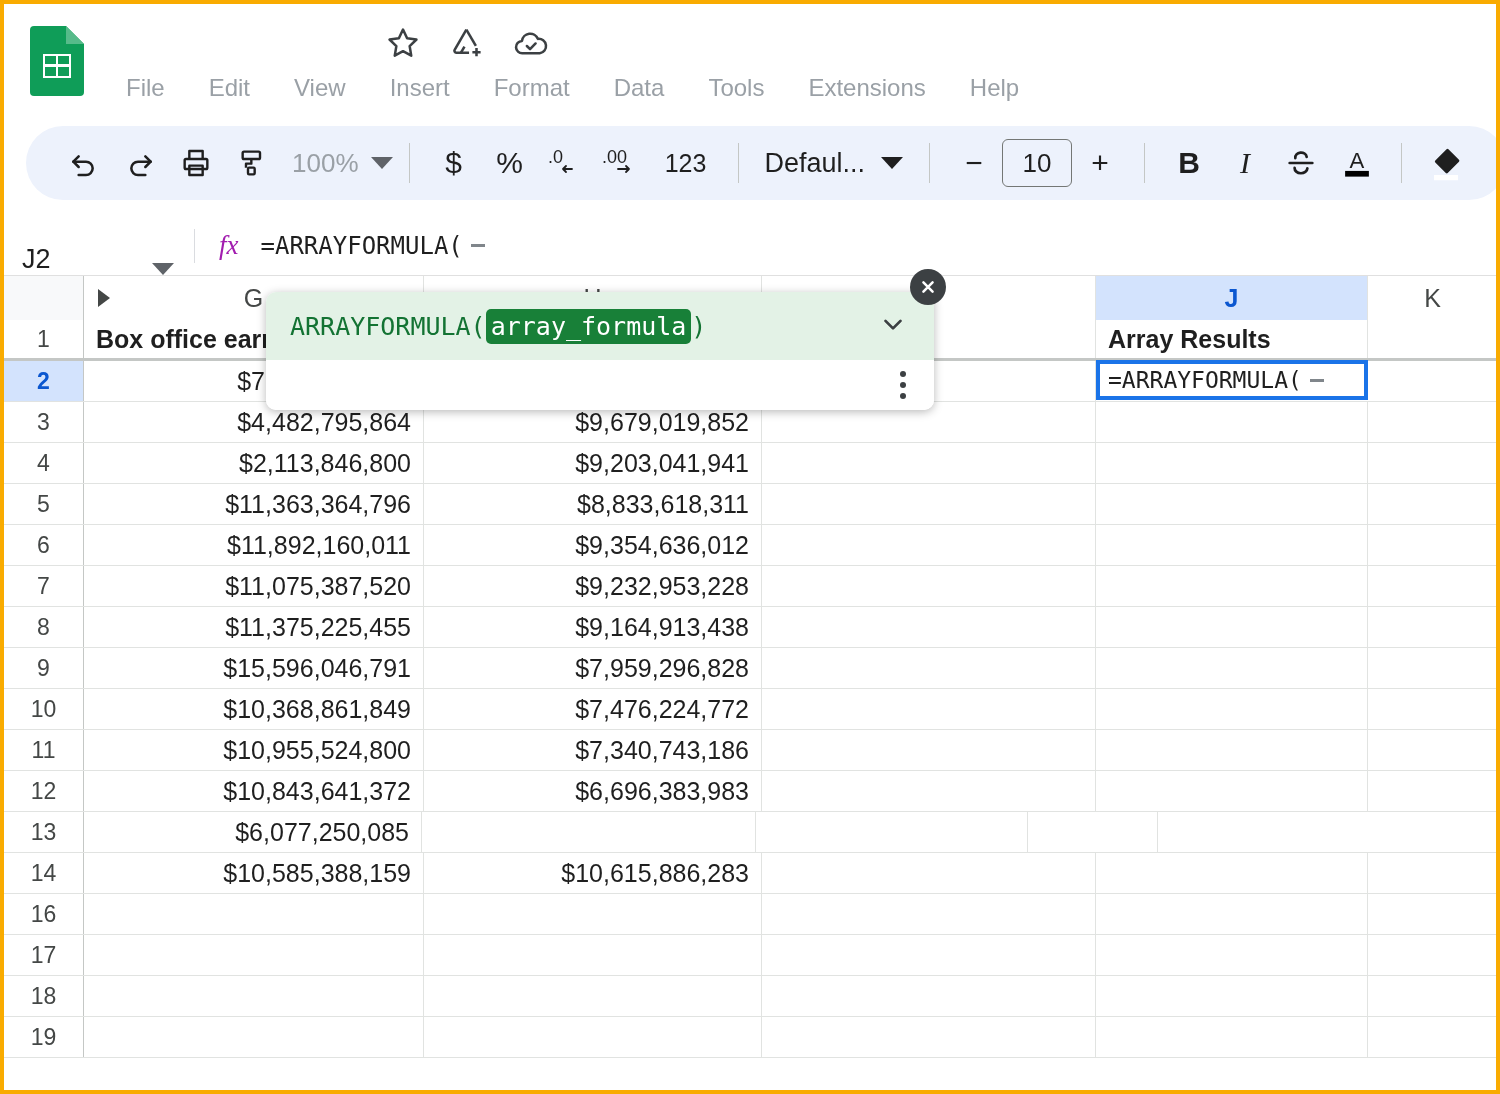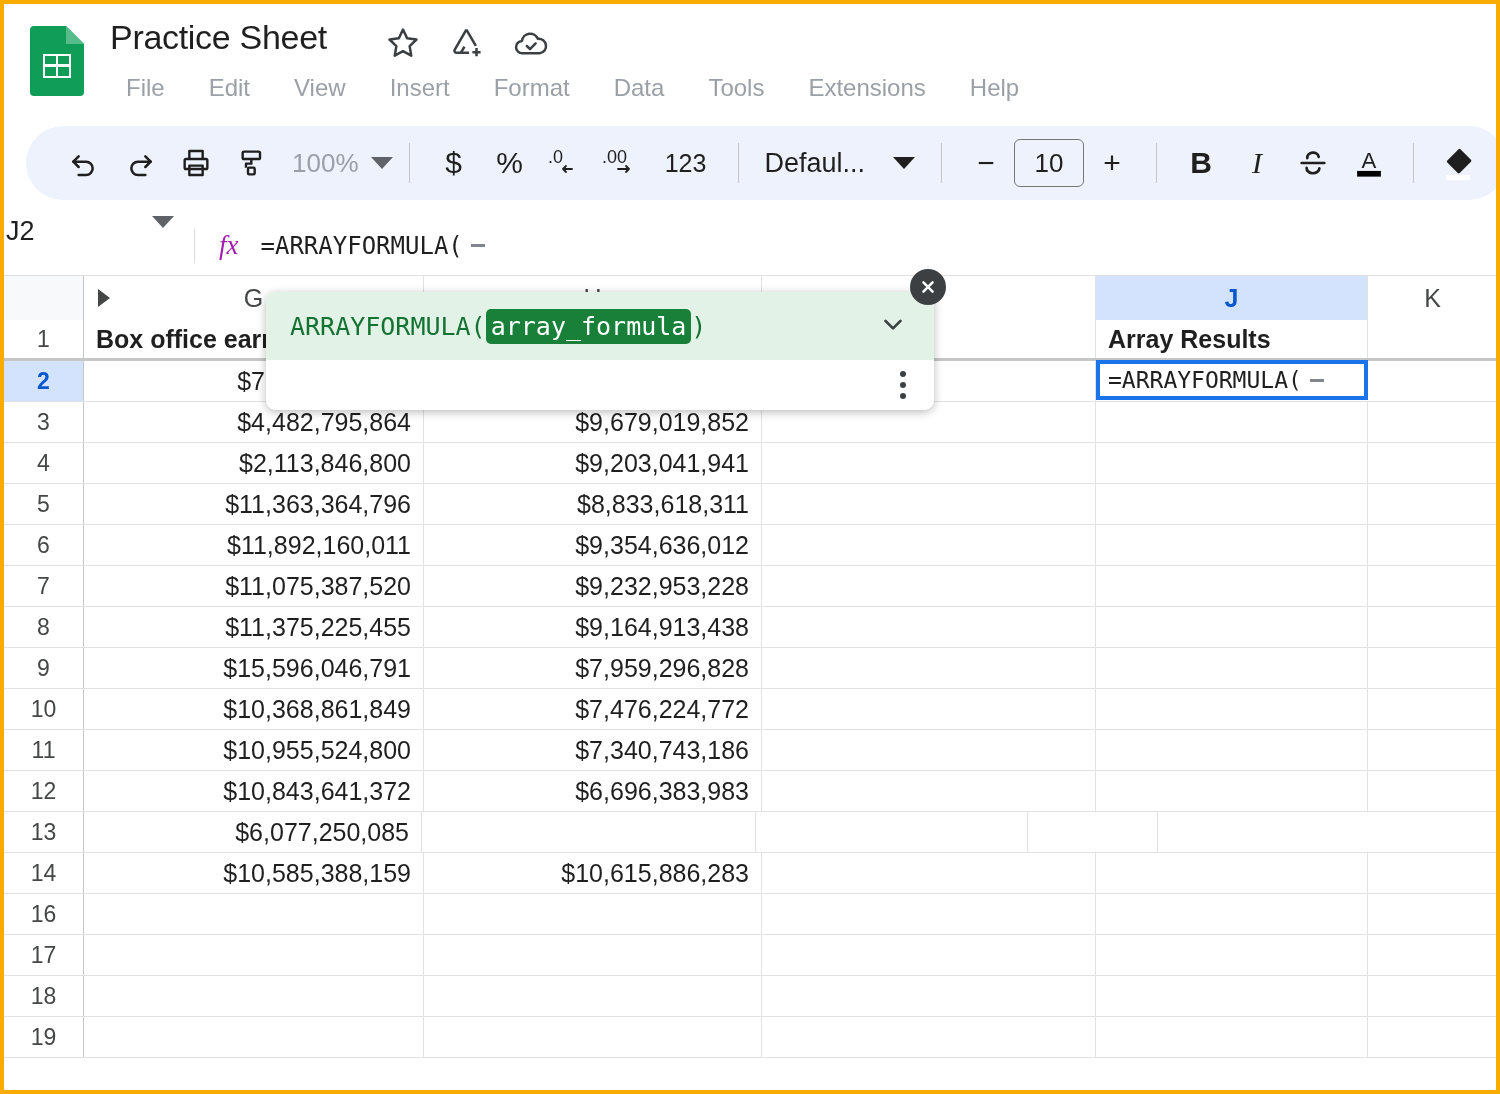--- a/index.html
+++ b/index.html
@@ -95,21 +95,21 @@
   .tb-sep {
     width: 1px; height: 40px; background: #c4c7c5;
     margin: 0 16px; flex: 0 0 auto;
   }
   .tb-glyph {
     font-size: 30px; color: #1f1f1f;
     display: flex; align-items: center; justify-content: center;
     width: 56px; height: 56px; cursor: pointer; flex: 0 0 auto;
   }
   .font-select {
-    display: flex; align-items: center; gap: 28px;
+    display: flex; align-items: center; gap: 16px;
     cursor: pointer; padding: 0 10px; flex: 0 0 auto; text-align: right;
   }
   .font-name { font-size: 27px; color: #1f1f1f; white-space: nowrap; }
   .size-box {
     width: 70px; height: 48px;
     border: 1px solid #747775; border-radius: 6px;
     display: flex; align-items: center; justify-content: center;
     font-size: 26px; color: #1f1f1f; cursor: text;
     flex: 0 0 auto;
   }
@@ -124,22 +124,22 @@
   
   .formula-bar {
     position: absolute; left: 0; top: 212px;
     width: 1492px; height: 60px;
     background: #ffffff;
     display: flex; align-items: center;
     border-bottom: 1px solid #e0e0e0;
   }
   .namebox {
     width: 190px; height: 100%;
-    display: flex; align-items: flex-start;
-    padding-left: 2px;
+    display: flex; align-items: flex-end;
+    padding-left: 18px;
     cursor: text;
   }
   .namebox-txt { font-size: 27px; color: #1f1f1f; }
   .namebox-caret { margin-left: auto; margin-right: 20px; }
   .fb-sep { width: 1px; height: 34px; background: #dadce0; }
   .fx { font-size: 27px; color: #a21caf; font-style: italic;
         font-family: "Liberation Serif", serif; margin: 0 22px 0 24px;
         cursor: pointer; }
   .formula-input {
     flex: 1; font-family: "DejaVu Sans Mono", monospace;
@@ -302,23 +302,20 @@
         <path d="M4 0h32l18 18v48a4 4 0 0 1-4 4H4a4 4 0 0 1-4-4V4a4 4 0 0 1 4-4z" fill="#0f9d58"></path>
         <path d="M36 0l18 18H36z" fill="#57bb8a"></path>
         <rect x="13" y="28" width="28" height="24" fill="#ffffff"></rect>
         <rect x="15" y="30" width="11" height="8" fill="#0f9d58"></rect>
         <rect x="28" y="30" width="11" height="8" fill="#0f9d58"></rect>
         <rect x="15" y="41" width="11" height="9" fill="#0f9d58"></rect>
         <rect x="28" y="41" width="11" height="9" fill="#0f9d58"></rect>
       </svg>
     </div>
 
-    <div class="title-block">
-      <div class="doc-title">Practice Sheet</div>
-    </div>
 
     <div class="title-icons">
       <span class="ticon">
         <svg width="38" height="38" viewBox="0 0 24 24" fill="none" stroke="#3c4043" stroke-width="1.6" stroke-linejoin="round">
           <path d="M12 3.5l2.6 5.5 5.9.8-4.3 4.2 1 6-5.2-2.8L6.8 20l1-6L3.5 9.8l5.9-.8z"></path>
         </svg>
       </span>
       <span class="ticon">
         <svg width="38" height="38" viewBox="0 0 24 24" fill="none" stroke="#3c4043" stroke-width="1.6" stroke-linejoin="round">
           <path d="M11.6 3.6 4.2 16.3a1.2 1.2 0 0 0 1 1.8h8.1"></path>

